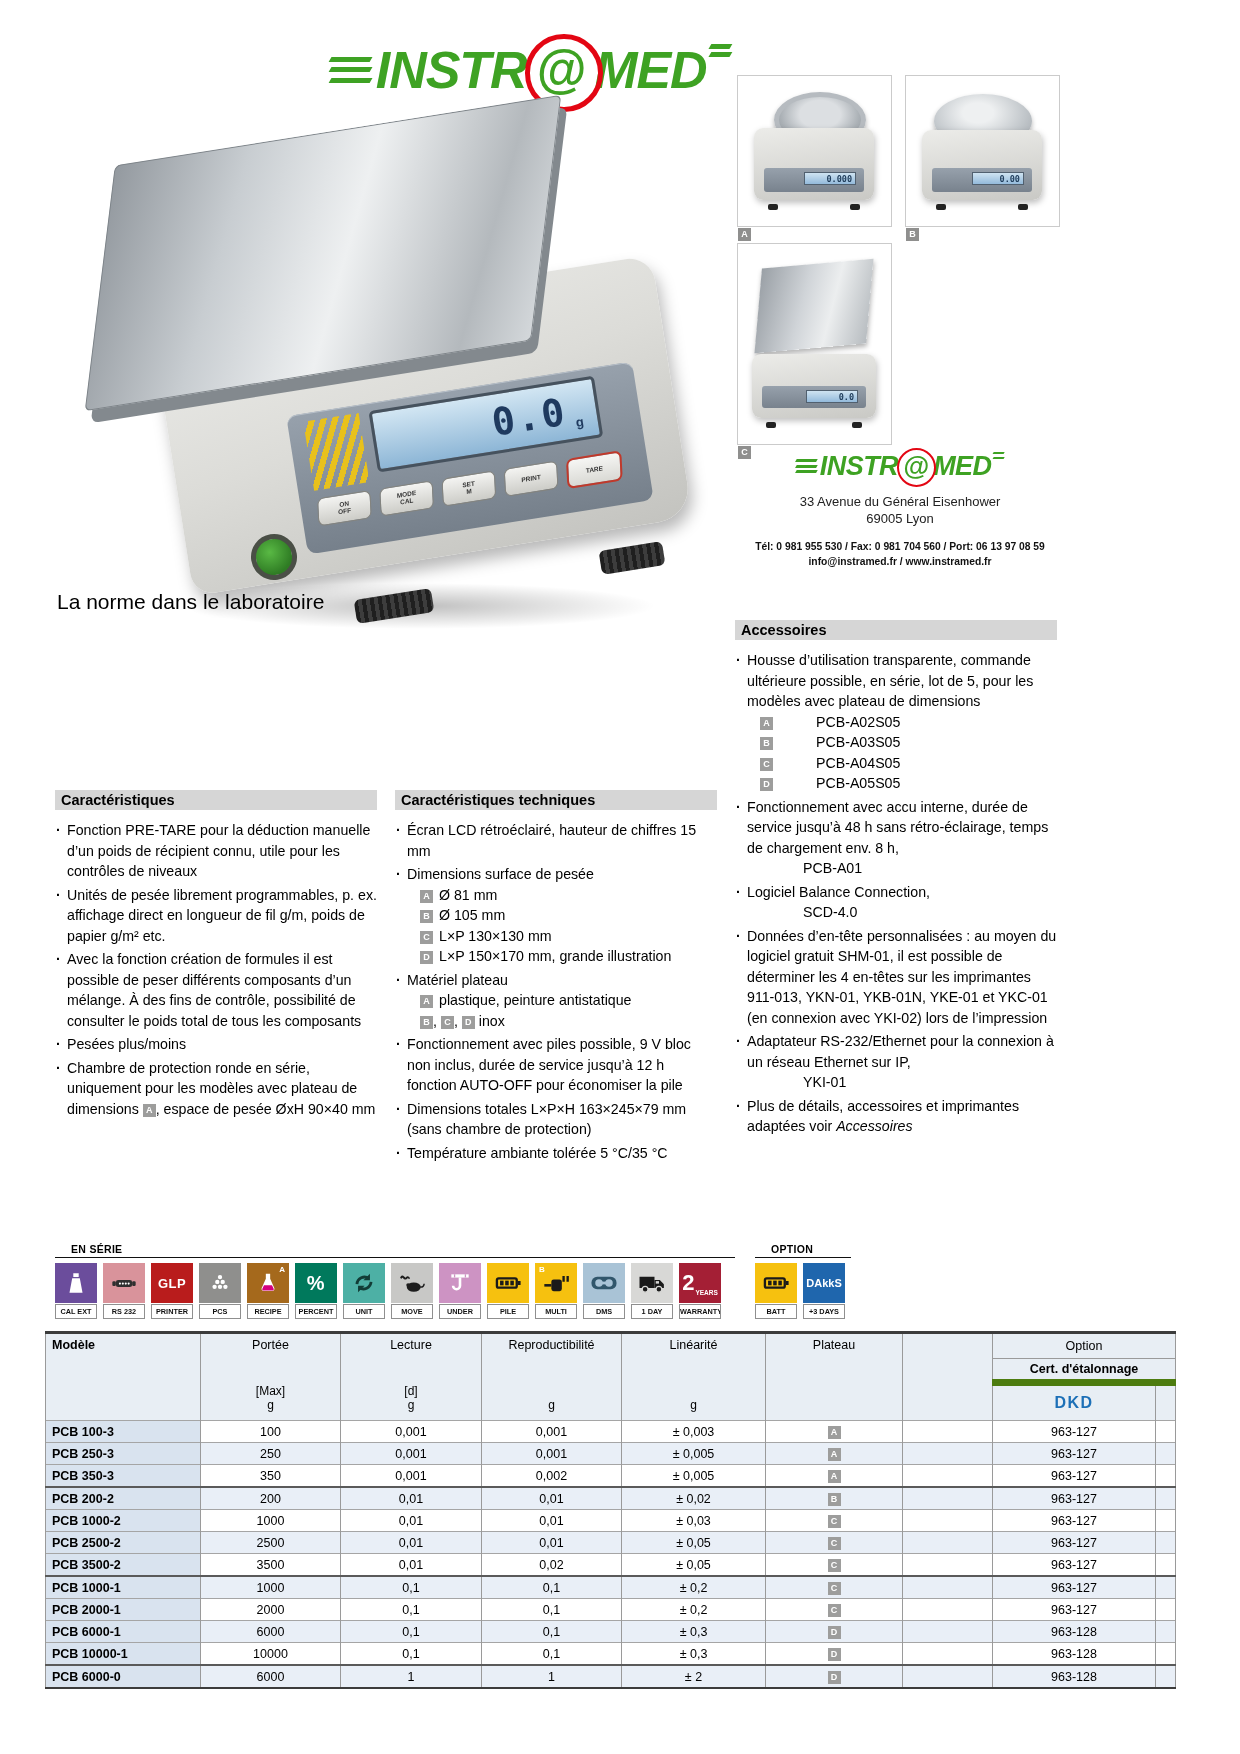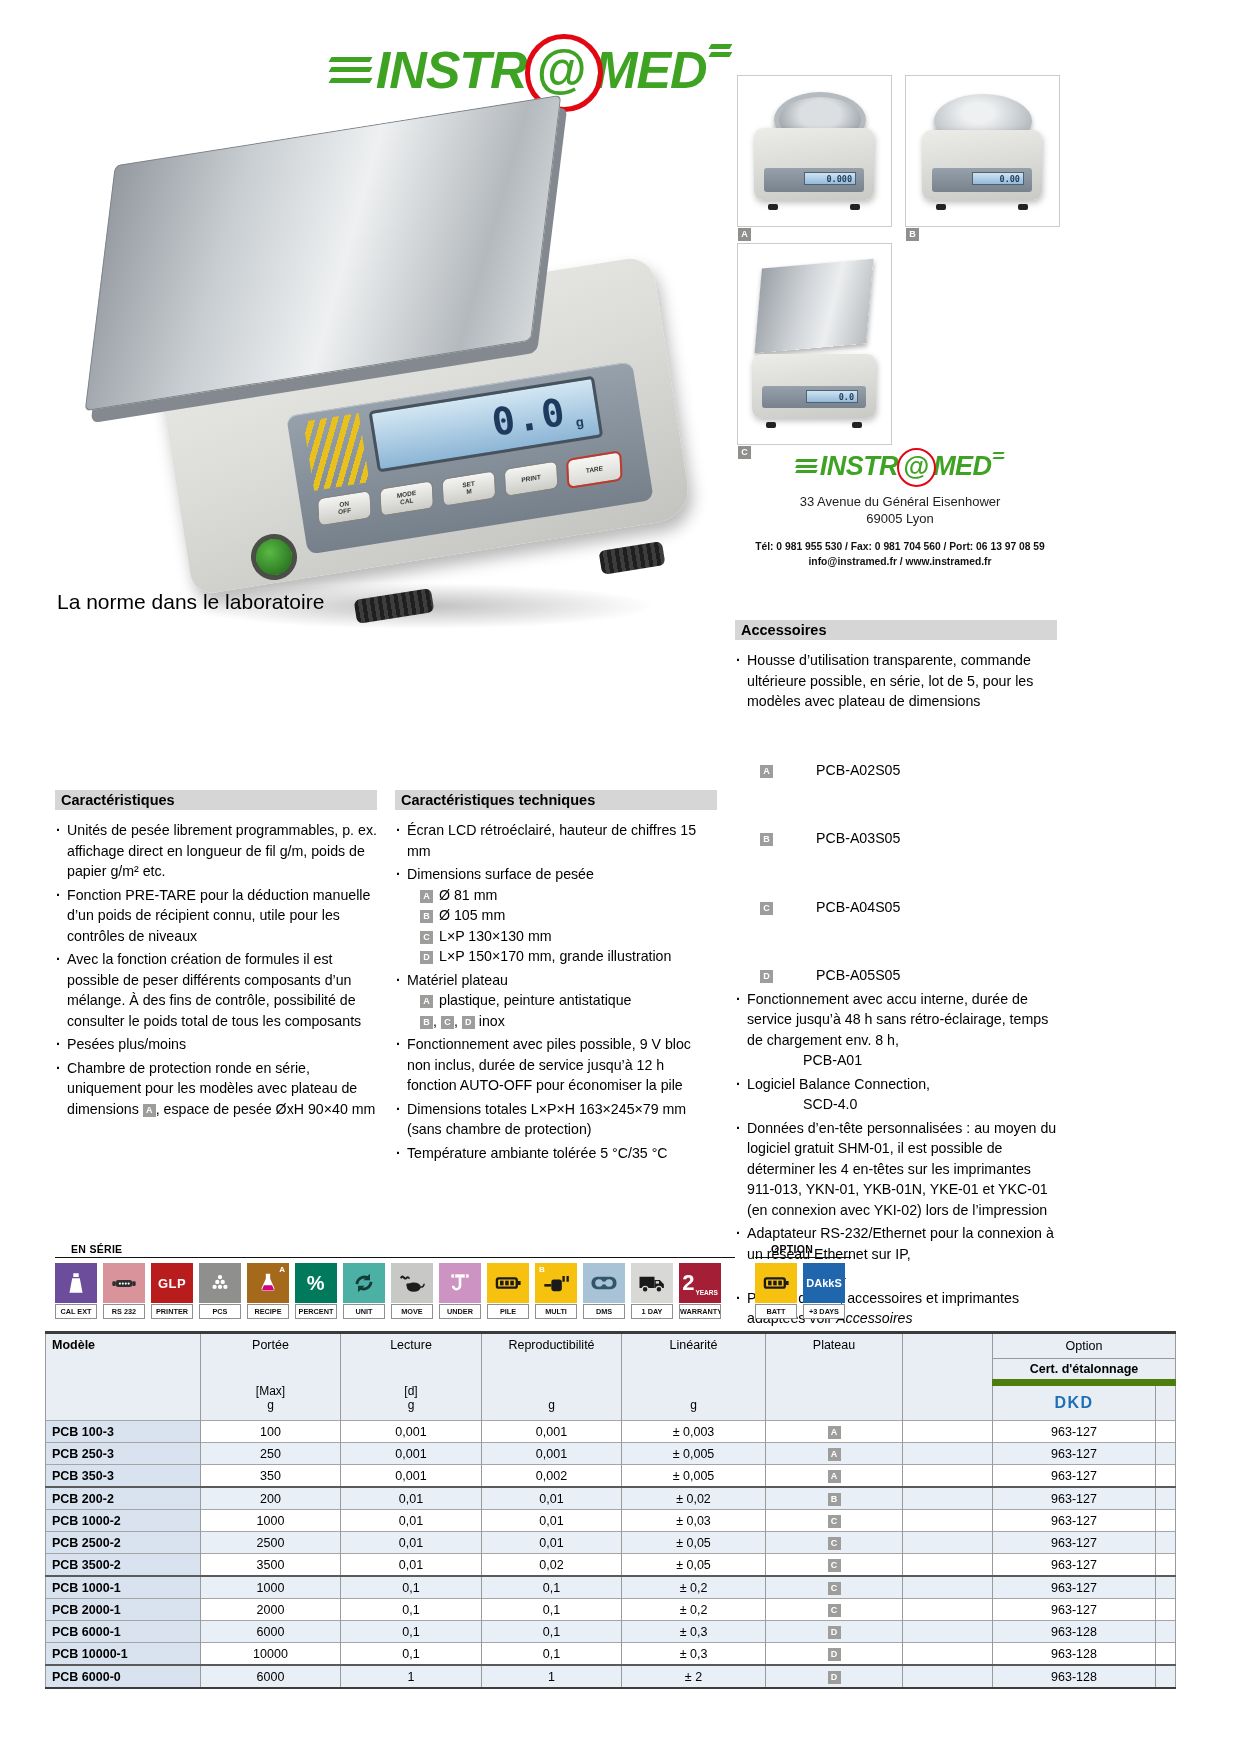--- a/index.html
+++ b/index.html
@@ -90,21 +90,21 @@
   .sec-access{left:735px;top:620px;}
   .blist{list-style:none;margin:0;padding:0;font-size:14.2px;line-height:20.5px;}
   .blist>li{position:relative;padding-left:12px;margin-bottom:3px;}
   .blist>li::before{content:"·";position:absolute;left:1px;top:0;font-weight:bold;}
   .bd{font-weight:normal;margin-top:42px;}
   .em{font-style:italic;}
   .badge{display:inline-block;width:13px;height:13px;background:#9d9d9c;color:#fff;font-size:9px;font-weight:bold;
      text-align:center;line-height:13px;vertical-align:1px;}
   .subline{display:block;padding-left:13px;}
   .subline .st{margin-left:6px;}
-  .codeline{display:block;padding-left:13px;margin-top:48px;}
+  .codeline{display:block;padding-left:13px;}
   .codeline .code{margin-left:43px;}
   .plaincode{display:block;padding-left:56px;}
 
   
   .iconsec{position:absolute;top:1243px;}
   .serie-sec{left:55px;width:680px;}
   .option-sec{left:755px;width:96px;}
   .icap{font-size:10.5px;font-weight:bold;letter-spacing:0.3px;margin-bottom:2px;padding-left:16px;}
   .irule{height:0;border-bottom:1.4px solid #111;margin-bottom:5px;}
   .irow{display:flex;gap:6px;}
@@ -273,24 +273,24 @@
       <div>info@instramed.fr / www.instramed.fr</div>
     </div>
   </div>
 
   <div class="subtitle">La norme dans le laboratoire</div>
 
   <div class="sec sec-caract">
     <div class="secbar">Caractéristiques</div>
     <ul class="blist">
       <li>
+        <span class="bd">Fonction PRE-TARE</span><span> pour la déduction manuelle d’un poids de récipient connu, utile pour les contrôles de niveaux</span>
+      </li>
+      <li>
         <span class="bd">Unités de pesée librement programmables,</span><span> p. ex. affichage direct en longueur de fil g/m, poids de papier g/m² etc.</span>
-      </li>
-      <li>
-        <span class="bd">Fonction PRE-TARE</span><span> pour la déduction manuelle d’un poids de récipient connu, utile pour les contrôles de niveaux</span>
       </li>
       <li>
         <span>Avec la </span><span class="bd">fonction création de formules</span><span> il est possible de peser différents composants d’un mélange. À des fins de contrôle, possibilité de consulter le poids total de tous les composants</span>
       </li>
       <li>
         <span class="bd">Pesées plus/moins</span>
       </li>
       <li>
         <span class="bd">Chambre de protection ronde</span><span> en série, uniquement pour les modèles avec plateau de dimensions </span><span class="badge">A</span><span>, espace de pesée ØxH 90×40 mm</span>
       </li>

